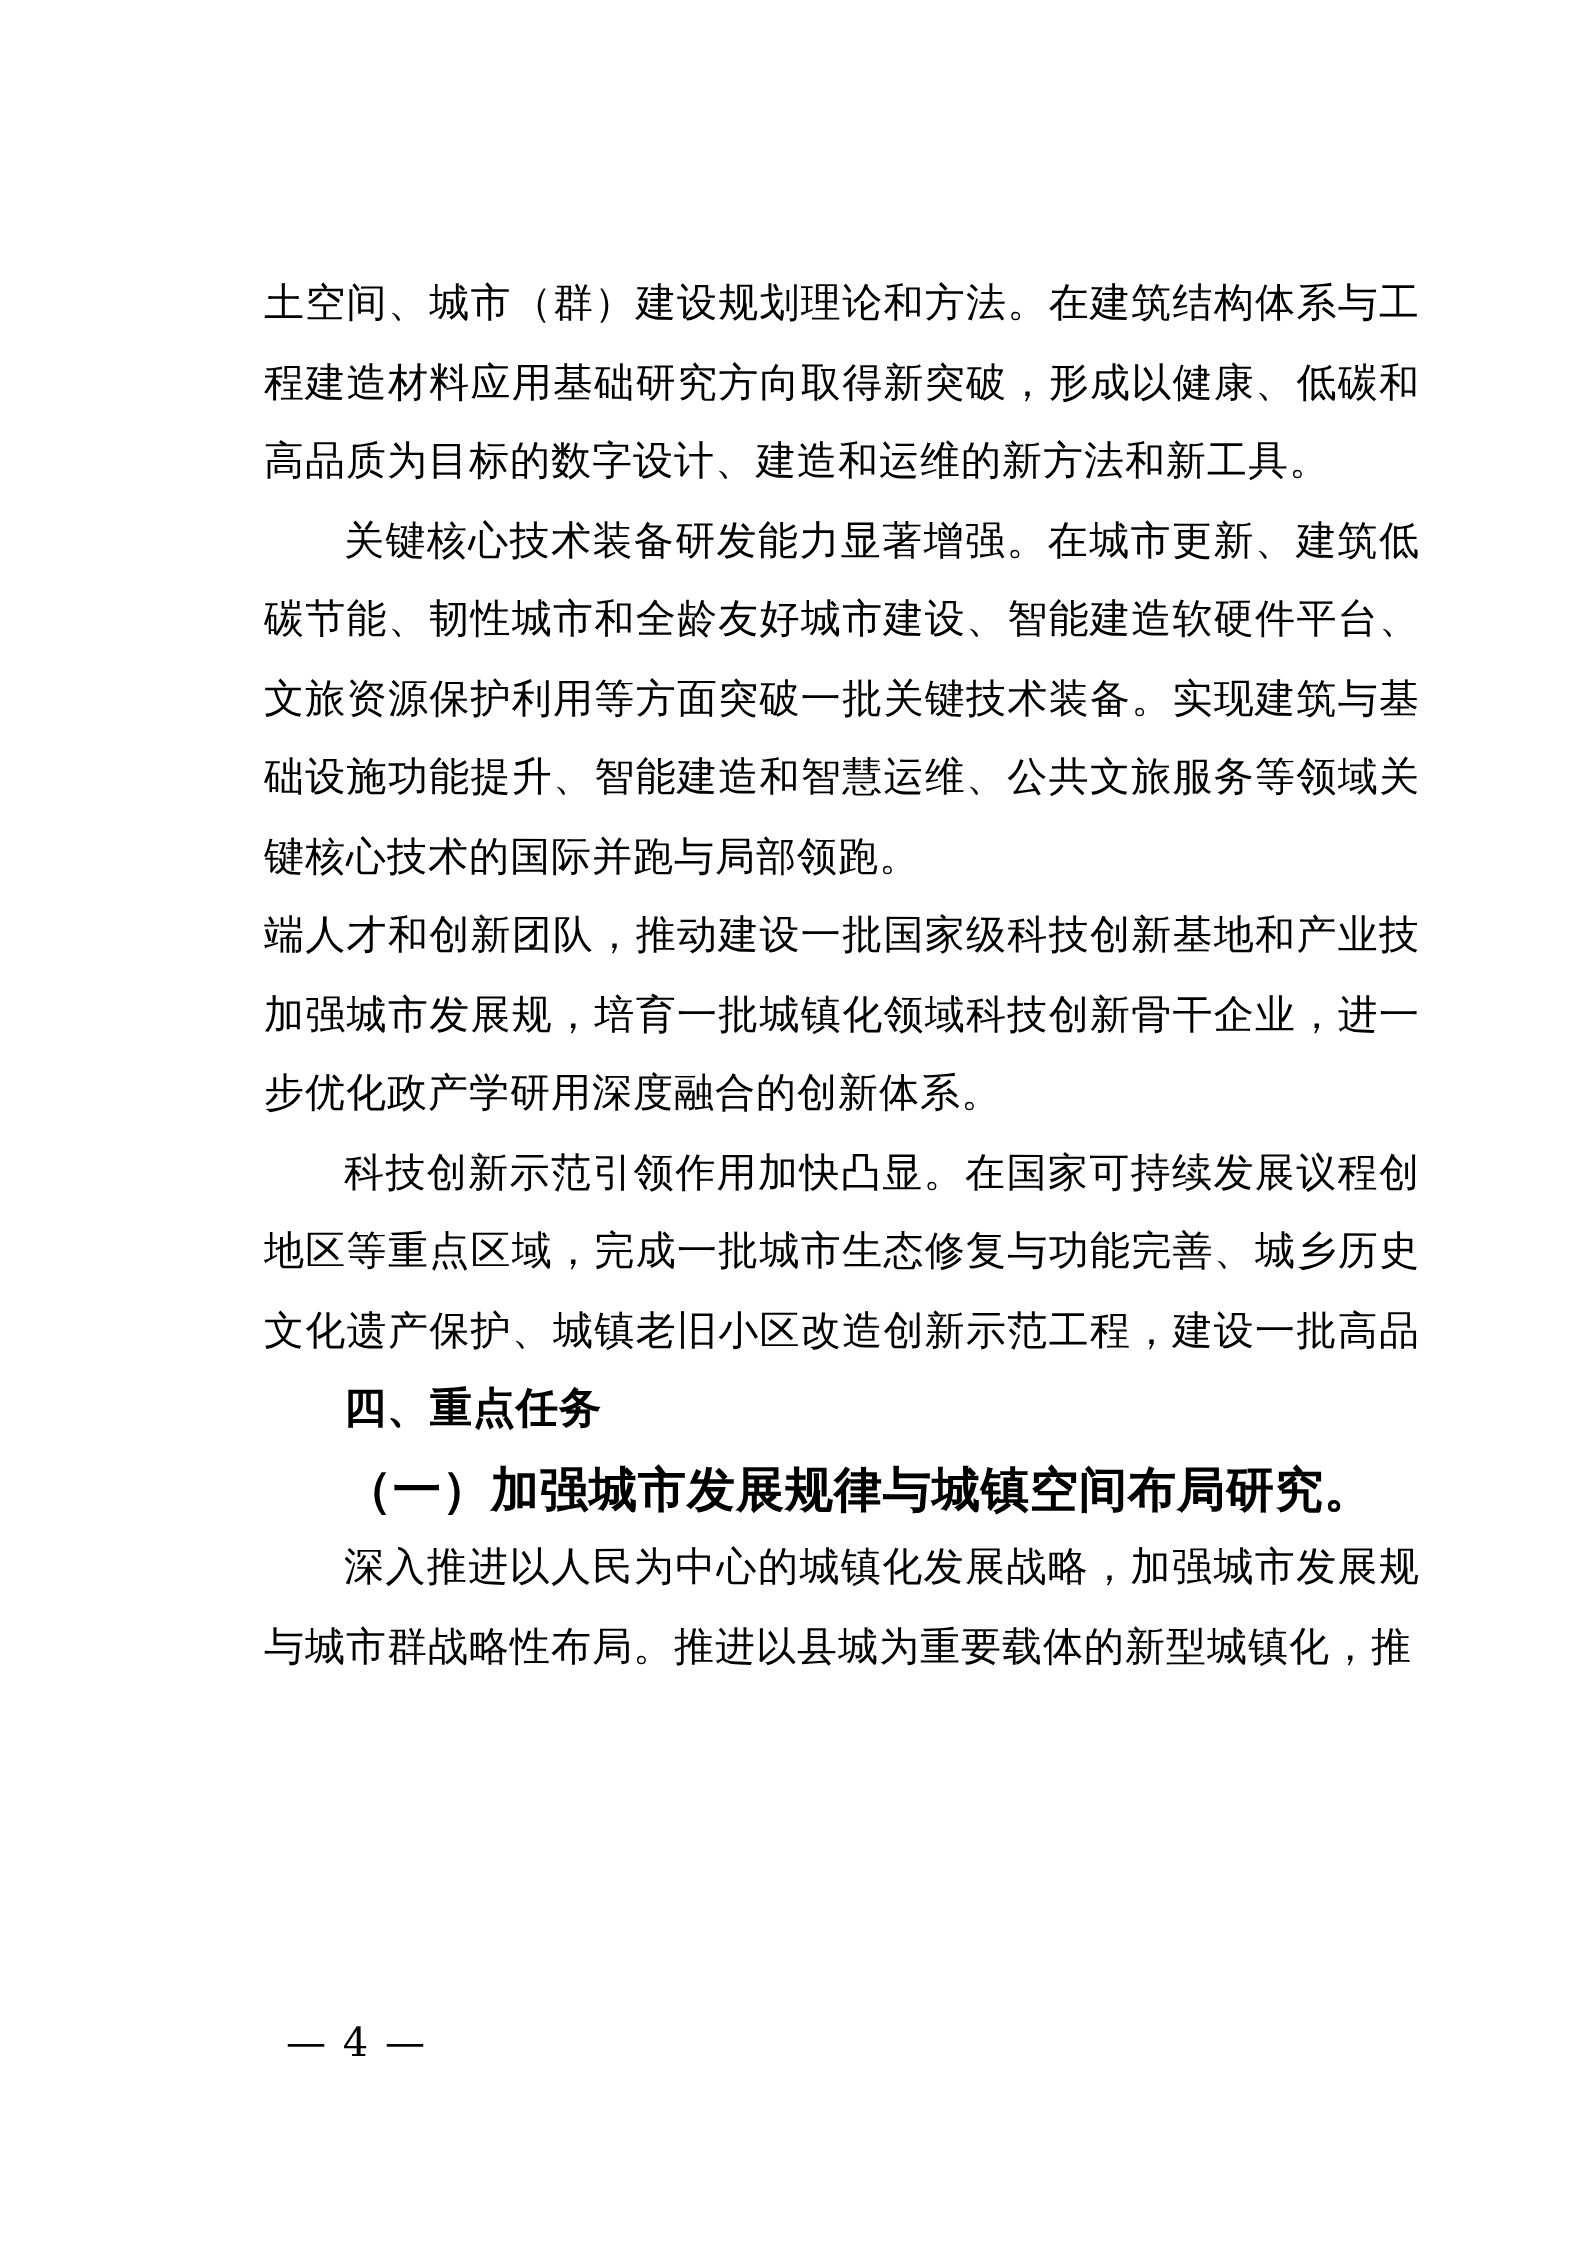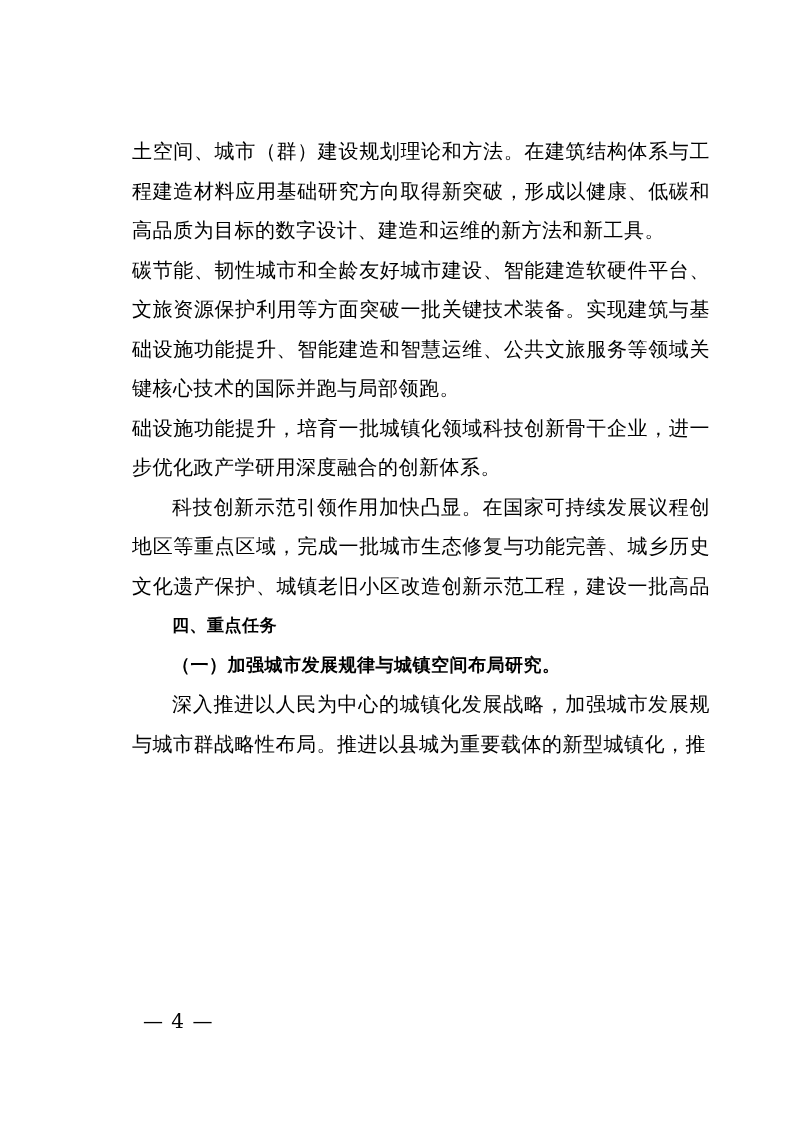--- a/index.html
+++ b/index.html
@@ -27,59 +27,60 @@
     height: 39.5px;
     line-height: 39.5px;
     font-size: 20px;
     text-align: justify;
     text-align-last: justify;
     overflow: hidden;
     letter-spacing: 0.5px;
   }
   .line.last {
     text-align-last: left;
-    font-family: Liberation Serif, serif;
   }
   .line.indent {
     padding-left: 40px;
   }
   .line.heading1 {
     font-family: "DejaVu Sans", "Liberation Sans", sans-serif;
     font-weight: bold;
-    font-size: 17px;
+    font-size: 21px;
     text-align-last: left;
   }
   .line.heading2 {
     font-weight: bold;
-    font-size: 18px;
+    font-size: 24px;
     text-align-last: left;
   }
   .footer {
     position: absolute;
     left: 119px;
     top: 1008px;
     font-size: 20px;
     line-height: 26px;
     letter-spacing: 1px;
     text-align: left;
   }
 </style>
 </head>
 <body>
 
 <div class="page">
   <div class="text-block">
       <div class="line body">土空间、城市（群）建设规划理论和方法。在建筑结构体系与工</div>
       <div class="line body">程建造材料应用基础研究方向取得新突破，形成以健康、低碳和</div>
       <div class="line body last">高品质为目标的数字设计、建造和运维的新方法和新工具。</div>
+      <div class="line body indent">关键核心技术装备研发能力显著增强。在城市更新、建筑低</div>
       <div class="line body">碳节能、韧性城市和全龄友好城市建设、智能建造软硬件平台、</div>
       <div class="line body">文旅资源保护利用等方面突破一批关键技术装备。实现建筑与基</div>
       <div class="line body">础设施功能提升、智能建造和智慧运维、公共文旅服务等领域关</div>
       <div class="line body last">键核心技术的国际并跑与局部领跑。</div>
-      <div class="line body">础设施功能提升，培育一批城镇化领域科技创新骨干企业，进一</div>
+      <div class="line body">端人才和创新团队，推动建设一批国家级科技创新基地和产业技</div>
+      <div class="line body">加强城市发展规，培育一批城镇化领域科技创新骨干企业，进一</div>
       <div class="line body last">步优化政产学研用深度融合的创新体系。</div>
       <div class="line body indent">科技创新示范引领作用加快凸显。在国家可持续发展议程创</div>
       <div class="line body">地区等重点区域，完成一批城市生态修复与功能完善、城乡历史</div>
       <div class="line body">文化遗产保护、城镇老旧小区改造创新示范工程，建设一批高品</div>
       <div class="line heading1 indent last">四、重点任务</div>
       <div class="line heading2 indent last">（一）加强城市发展规律与城镇空间布局研究。</div>
       <div class="line body indent">深入推进以人民为中心的城镇化发展战略，加强城市发展规</div>
       <div class="line body last">与城市群战略性布局。推进以县城为重要载体的新型城镇化，推</div>
     </div>
   <div class="footer">— 4 —</div>

